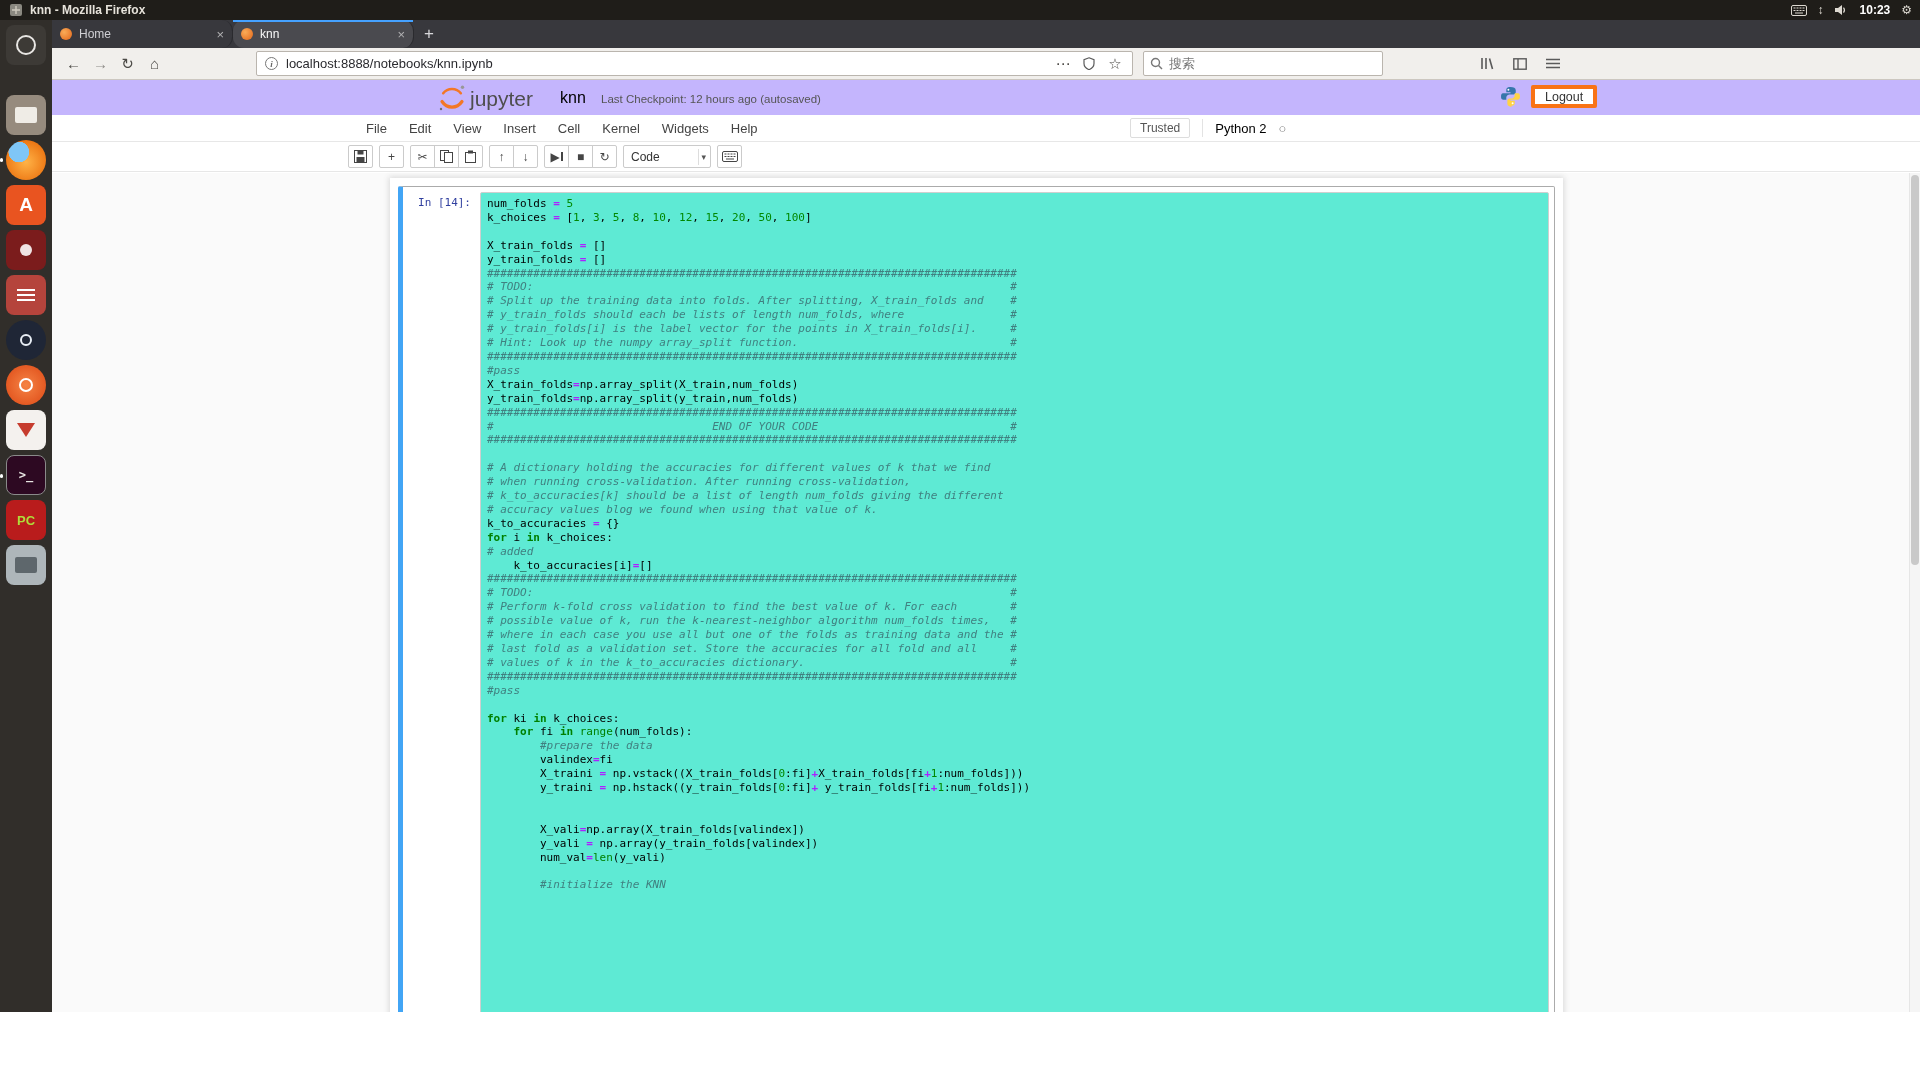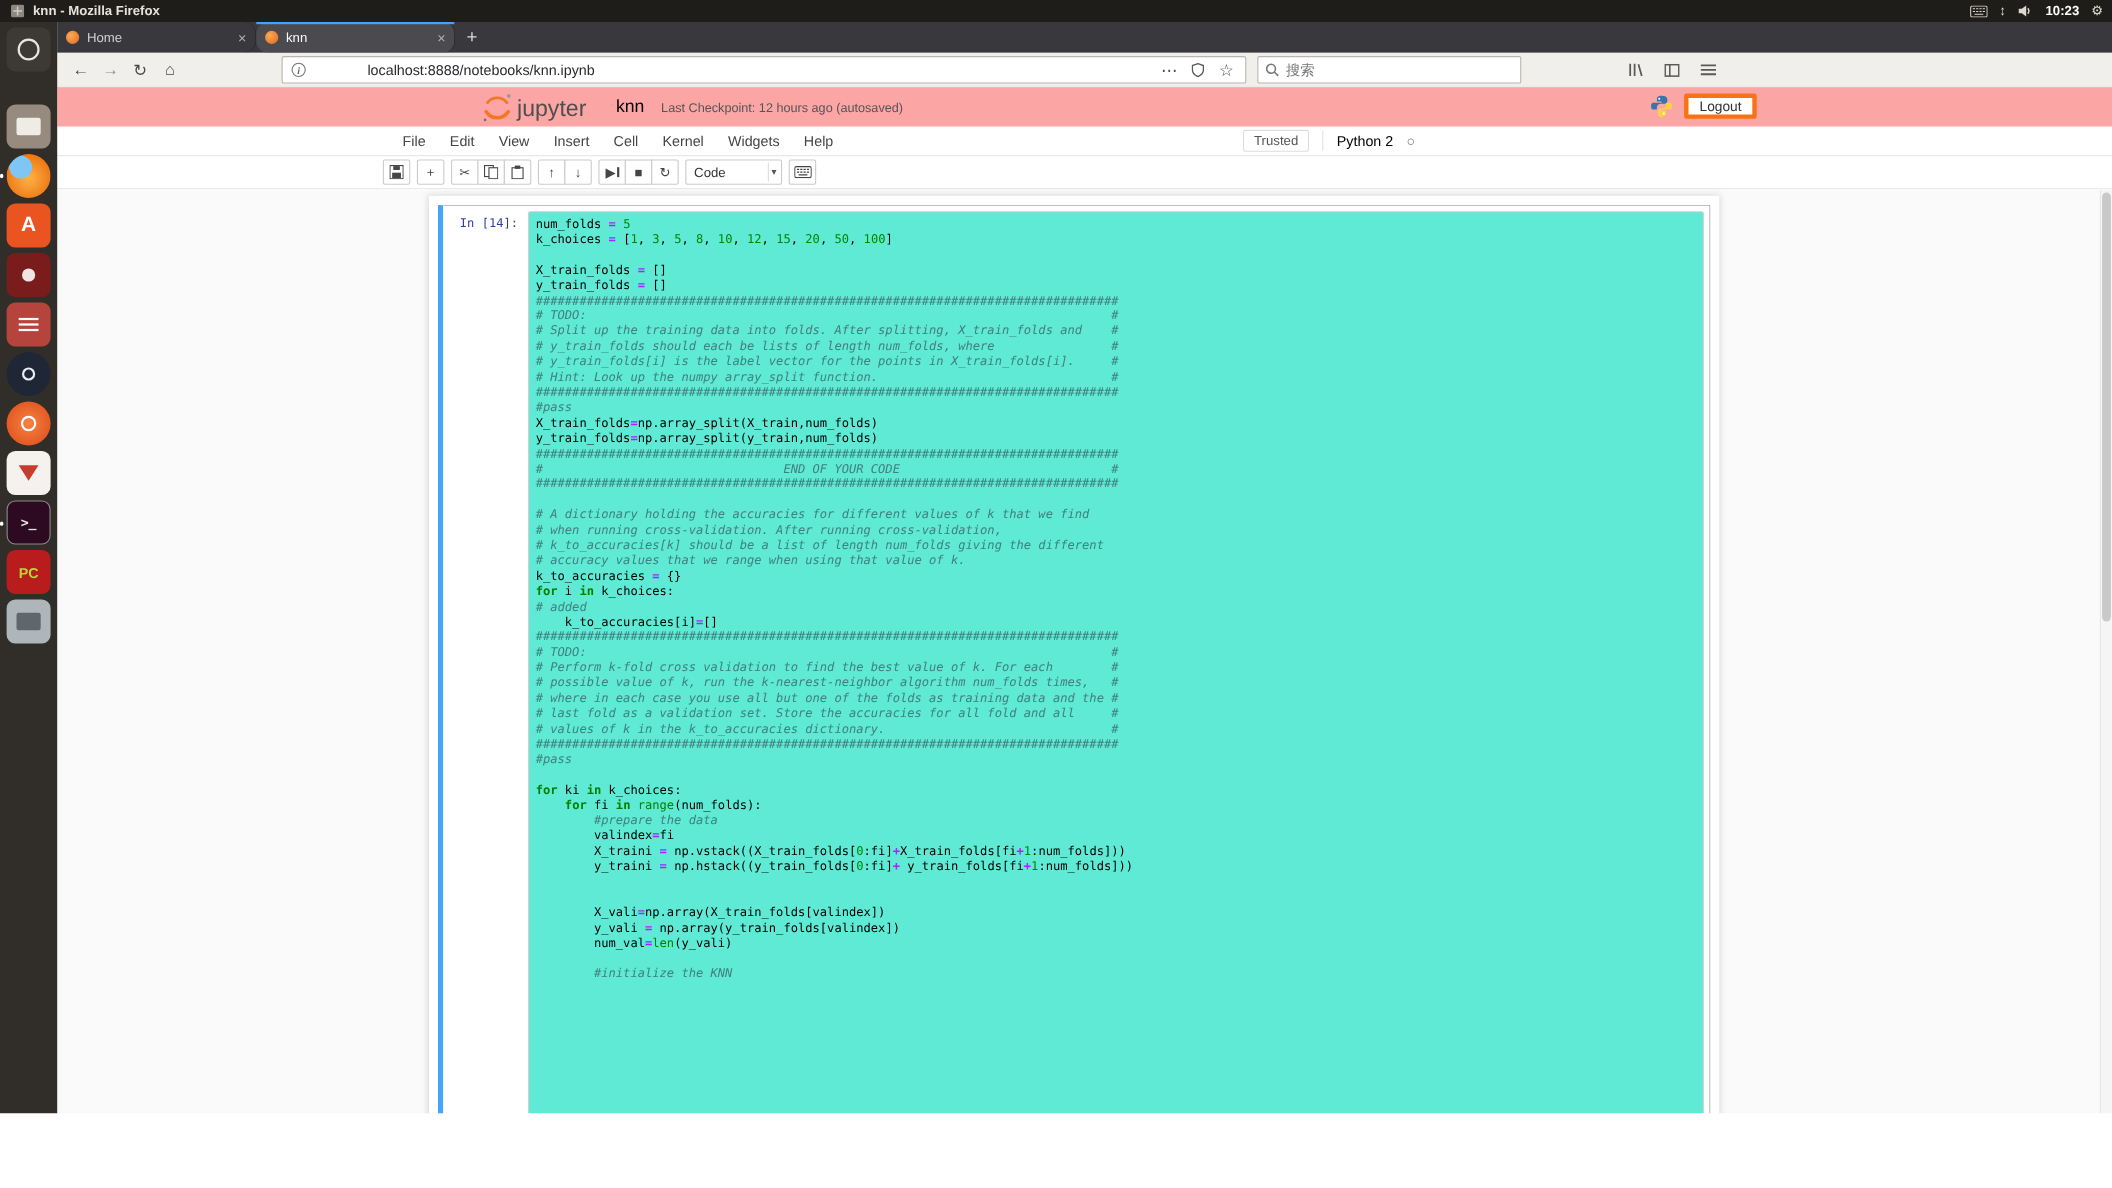--- a/index.html
+++ b/index.html
@@ -32,39 +32,39 @@
   .navbar { position:absolute; top:48px; left:52px; right:0; height:32px; background:#f1efec;
             border-bottom:1px solid #ccc7c0; display:flex; align-items:center; padding:0 8px; z-index:10; }
   .navbtn { width:27px; height:26px; display:flex; align-items:center; justify-content:center;
             font-size:15px; color:#4c4a46; border-radius:2px; flex:none; }
   .navbtn.dim { color:#8f8d89; }
   .urlbar { margin-left:88px; width:877px; height:25px; background:#fff; border:1px solid #bab5ae;
             border-radius:2px; display:flex; align-items:center; }
   .info-i { width:13px; height:13px; border:1px solid #777; border-radius:50%; color:#666;
             font:italic bold 9px "Liberation Serif",serif; display:flex; align-items:center;
             justify-content:center; margin:0 8px; flex:none; }
-  .urltext { flex:1; border:none; outline:none; font-size:13px; color:#2a2a2e; background:transparent;margin-left:48px; }
+  .urltext { flex:1; border:none; outline:none; font-size:13px; color:#2a2a2e; background:transparent; }
   .urlicons { display:flex; align-items:center; gap:4px; margin-right:6px; }
   .urlicons .navbtn { width:22px; }
   .searchbar { margin-left:10px; width:240px; height:25px; background:#fff; border:1px solid #bab5ae;
                border-radius:2px; display:flex; align-items:center; }
   .searchbar svg { margin:0 6px; flex:none; }
   .searchtext { flex:1; border:none; outline:none; font-size:13px; color:#999; background:transparent; min-width:0; }
   .navright { margin-left:90px; display:flex; align-items:center; gap:6px; }
 
   
   .dock { position:absolute; top:20px; left:0; width:52px; height:1060px; background:rgba(38,35,31,0.95); z-index:40; }
   .dt { position:absolute; left:6px; width:40px; height:40px; border-radius:8px;
         display:flex; align-items:center; justify-content:center; }
   .ind { position:absolute; left:1px; top:18px; width:3px; height:4px; background:#fff; border-radius:2px; }
 
   
   .content { position:absolute; left:52px; top:80px; width:1868px; height:1000px; background:#fff; overflow:hidden; }
 
-  .nbheader { position:absolute; top:0; left:0; right:0; height:35px; background:#fca5a5; }
+  .nbheader { position:absolute; top:0; left:0; right:0; height:35px; background:#c4b5fd; }
   .jlogo { position:absolute; left:385px; top:4px; display:flex; align-items:flex-end; gap:3px; }
   .jbrand { font-size:21px; color:#4e4e4e; }
   .nbtitle { position:absolute; left:508px; top:9px; font-size:16px; color:#000; }
   .nbcheckpoint { position:absolute; left:549px; top:13px; font-size:11.5px; color:#555;text-align:right; }
   .pybadge { position:absolute; left:1448px; top:6px; }
   .logoutbtn { position:absolute; left:1479px; top:5px; height:23px; padding:0 10px; border:4px solid #f97316;
                border-radius:2px; background:#fff; font-size:12.5px; color:#333; display:flex; align-items:center; }
 
   .menubar { position:absolute; top:35px; left:0; right:0; height:27px; border-bottom:1px solid #e7e7e7;
              display:flex; align-items:center; padding-left:303px; font-size:13px; color:#444; }
@@ -358,21 +358,21 @@
                 <div class="cl"><span class="sc">#pass</span></div>
                 <div class="cl"><span>X_train_folds</span><span class="so">=</span><span>np.array_split(X_train,num_folds)</span></div>
                 <div class="cl"><span>y_train_folds</span><span class="so">=</span><span>np.array_split(y_train,num_folds)</span></div>
                 <div class="cl"><span class="sc">################################################################################</span></div>
                 <div class="cl"><span class="sc">#                                 END OF YOUR CODE                             #</span></div>
                 <div class="cl"><span class="sc">################################################################################</span></div>
                 <div class="cl">&nbsp;</div>
                 <div class="cl"><span class="sc"># A dictionary holding the accuracies for different values of k that we find</span></div>
                 <div class="cl"><span class="sc"># when running cross-validation. After running cross-validation,</span></div>
                 <div class="cl"><span class="sc"># k_to_accuracies[k] should be a list of length num_folds giving the different</span></div>
-                <div class="cl"><span class="sc"># accuracy values that we range when using that value of k.</span></div>
+                <div class="cl"><span class="sc"># accuracy values blog we found when using that value of k.</span></div>
                 <div class="cl"><span>k_to_accuracies </span><span class="so">=</span><span> {}</span></div>
                 <div class="cl"><span class="sk">for</span><span> i </span><span class="sk">in</span><span> k_choices:</span></div>
                 <div class="cl"><span class="sc"># added</span></div>
                 <div class="cl"><span>    k_to_accuracies[i]</span><span class="so">=</span><span>[]</span></div>
                 <div class="cl"><span class="sc">################################################################################</span></div>
                 <div class="cl"><span class="sc"># TODO:                                                                        #</span></div>
                 <div class="cl"><span class="sc"># Perform k-fold cross validation to find the best value of k. For each        #</span></div>
                 <div class="cl"><span class="sc"># possible value of k, run the k-nearest-neighbor algorithm num_folds times,   #</span></div>
                 <div class="cl"><span class="sc"># where in each case you use all but one of the folds as training data and the #</span></div>
                 <div class="cl"><span class="sc"># last fold as a validation set. Store the accuracies for all fold and all     #</span></div>

